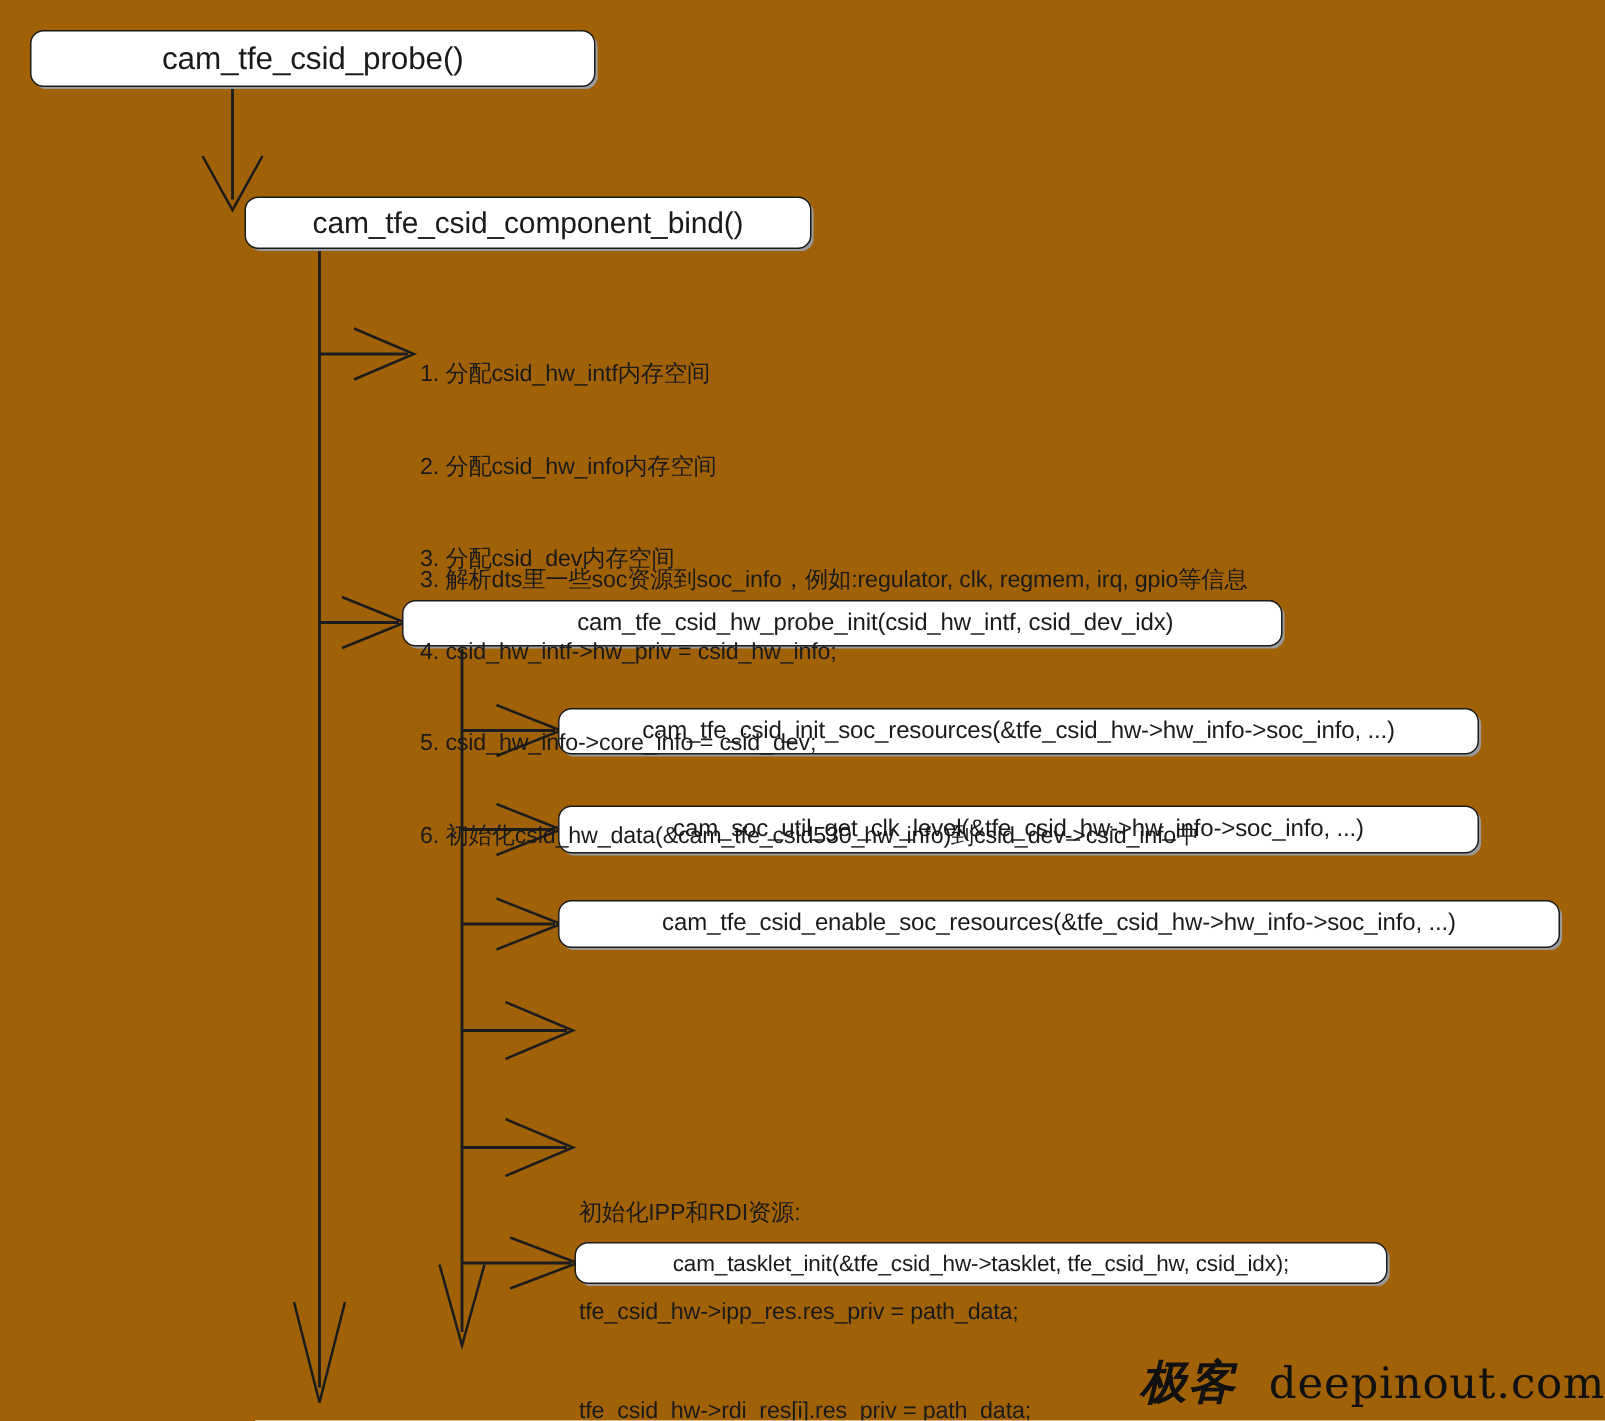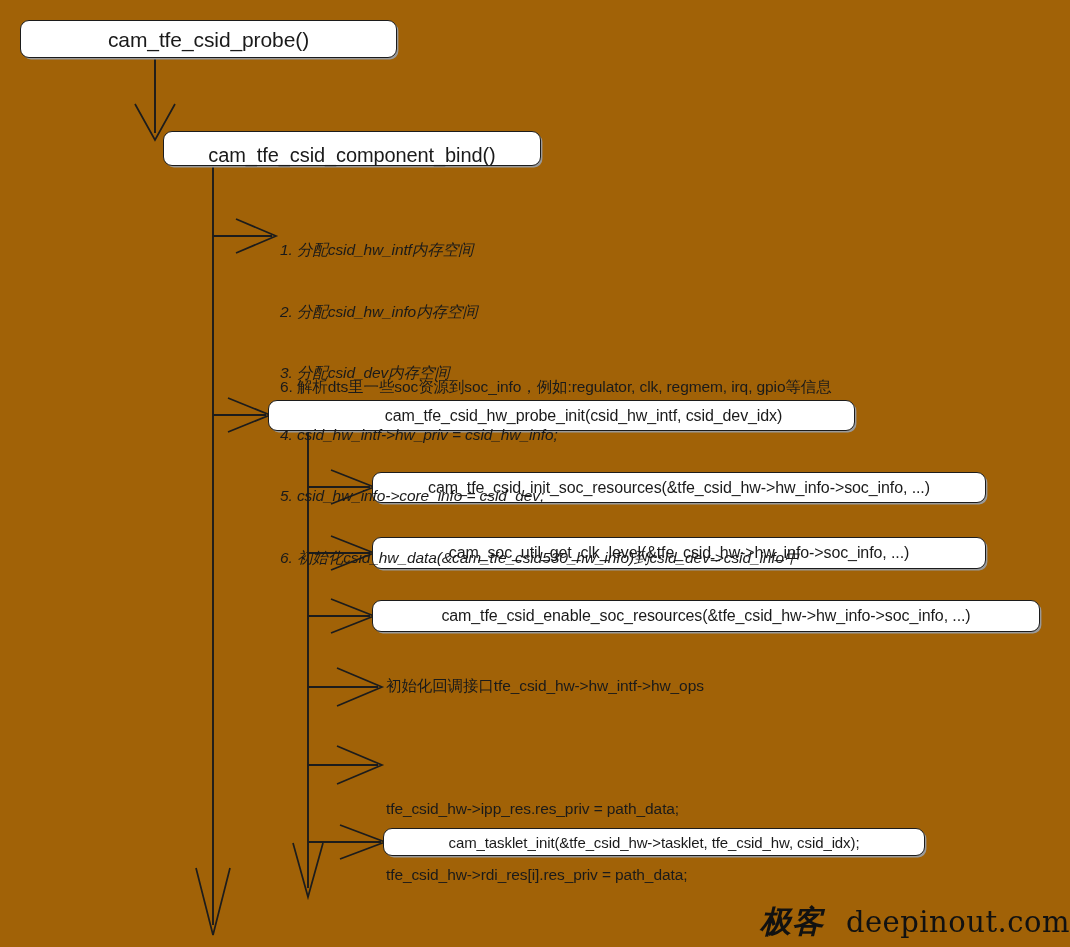--- a/index.html
+++ b/index.html
@@ -111,21 +111,21 @@
 
       <path d="M 308 842 L 381 842"></path>
       <path d="M 340 825 L 385 842 L 340 859" stroke-width="1.7"></path>
     </g>
   </svg>
 
   <div class="node" style="left:20px; top:20px; width:377px; height:38px; font-size:21px;">
     <span class="node-label">cam_tfe_csid_probe()</span>
   </div>
 
-  <div class="node" style="left:163px; top:131px; width:378px; height:35px; font-size:20px;align-items:flex-end;">
+  <div class="node" style="left:163px; top:131px; width:378px; height:35px; font-size:20px;">
     <span class="node-label">cam_tfe_csid_component_bind()</span>
   </div>
 
   <div class="node" style="left:268px; top:400px; width:587px; height:31px; font-size:16px;padding-left:44px;">
     <span class="node-label">cam_tfe_csid_hw_probe_init(csid_hw_intf, csid_dev_idx)</span>
   </div>
 
   <div class="node" style="left:372px; top:472px; width:614px; height:31px; font-size:16px;">
     <span class="node-label">cam_tfe_csid_init_soc_resources(&amp;tfe_csid_hw-&gt;hw_info-&gt;soc_info, ...)</span>
   </div>
@@ -135,34 +135,34 @@
   </div>
 
   <div class="node" style="left:383px; top:828px; width:542px; height:28px; font-size:15px;">
     <span class="node-label">cam_tasklet_init(&amp;tfe_csid_hw-&gt;tasklet, tfe_csid_hw, csid_idx);</span>
   </div>
 
   <div class="node" style="left:372px; top:600px; width:668px; height:32px; font-size:16px;">
     <span class="node-label">cam_tfe_csid_enable_soc_resources(&amp;tfe_csid_hw-&gt;hw_info-&gt;soc_info, ...)</span>
   </div>
 
-  <div class="free-text" style="left:280px; top:199px; font-size:15.5px; line-height:20.5px;font-style:italic;">
+  <div class="free-text" style="left:280px; top:199px; font-size:15.5px; line-height:20.5px;">
     <div>1. 分配csid_hw_intf内存空间</div>
     <div>2. 分配csid_hw_info内存空间</div>
     <div>3. 分配csid_dev内存空间</div>
     <div>4. csid_hw_intf-&gt;hw_priv = csid_hw_info;</div>
     <div>5. csid_hw_info-&gt;core_info = csid_dev;</div>
     <div>6. 初始化csid_hw_data(&amp;cam_tfe_csid530_hw_info)到csid_dev-&gt;csid_info中</div>
   </div>
 
-  <div class="free-text" style="left:280px; top:377px; font-size:15.5px;">6. 解析dts里一些soc资源到soc_info，例如:regulator, clk, regmem, irq, gpio等信息</div>
+  <div class="free-text" style="left:280px; top:377px; font-size:15.5px;">3. 解析dts里一些soc资源到soc_info，例如:regulator, clk, regmem, irq, gpio等信息</div>
 
-  <div class="free-text" style="left:386px; top:676px; font-size:15.5px;">初始化回调接口tfe_csid_hw-&gt;hw_intf-&gt;hw_ops</div>
 
   <div class="free-text" style="left:386px; top:754px; font-size:15.5px; line-height:22px;">
+    <div>初始化IPP和RDI资源:</div>
     <div>tfe_csid_hw-&gt;ipp_res.res_priv = path_data;</div>
     <div>tfe_csid_hw-&gt;rdi_res[i].res_priv = path_data;</div>
   </div>
 
   <div class="watermark" style="left:712px; top:901px;">
     <span class="wm-cn">极客笔记</span>
     <span class="wm-en">deepinout.com</span>
   </div>
 
 </div>

